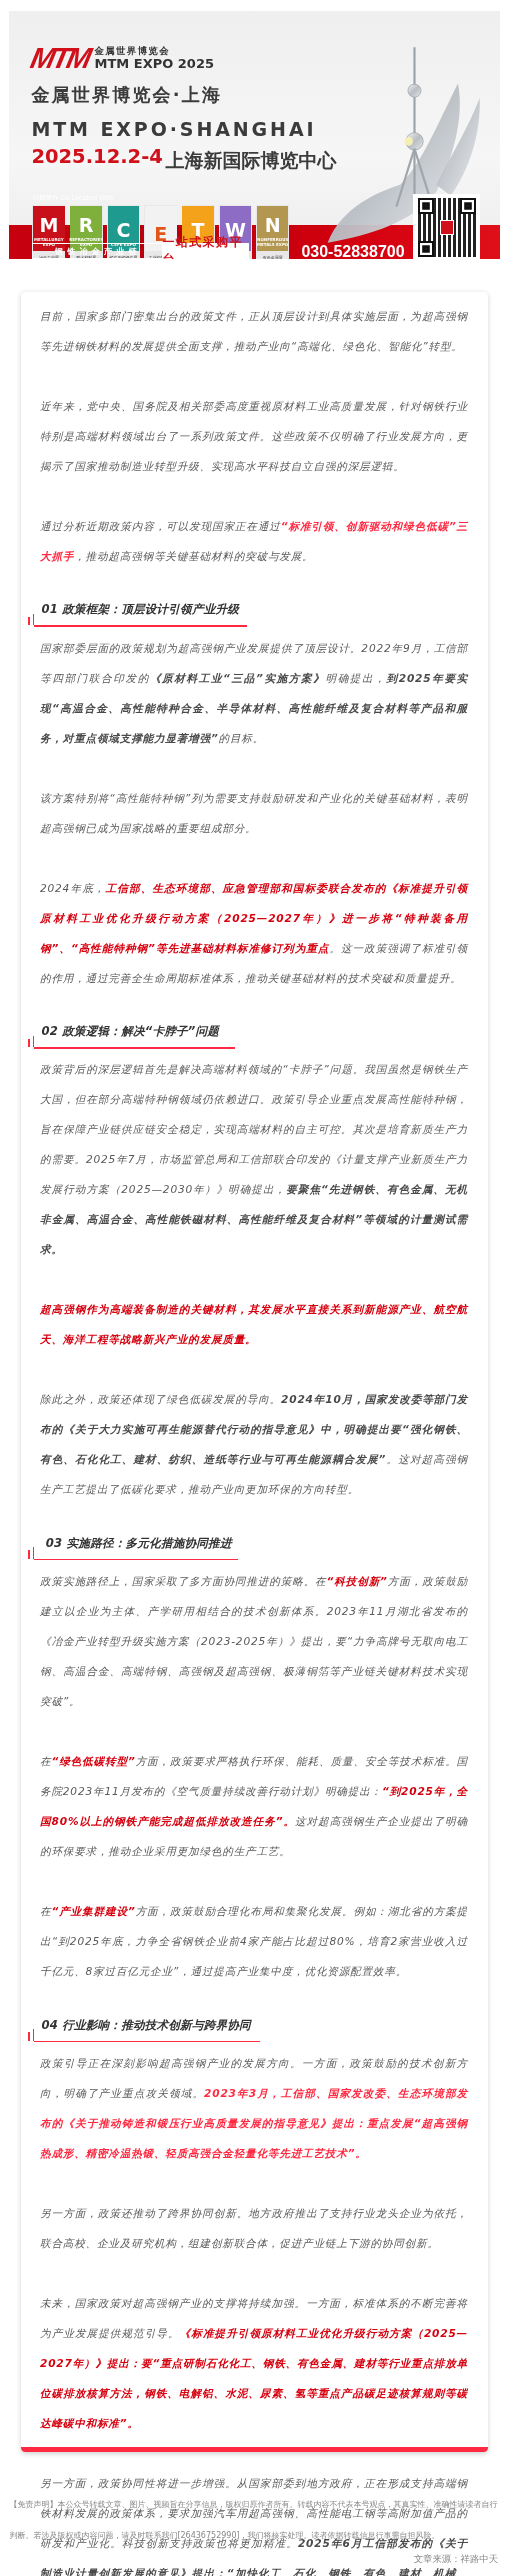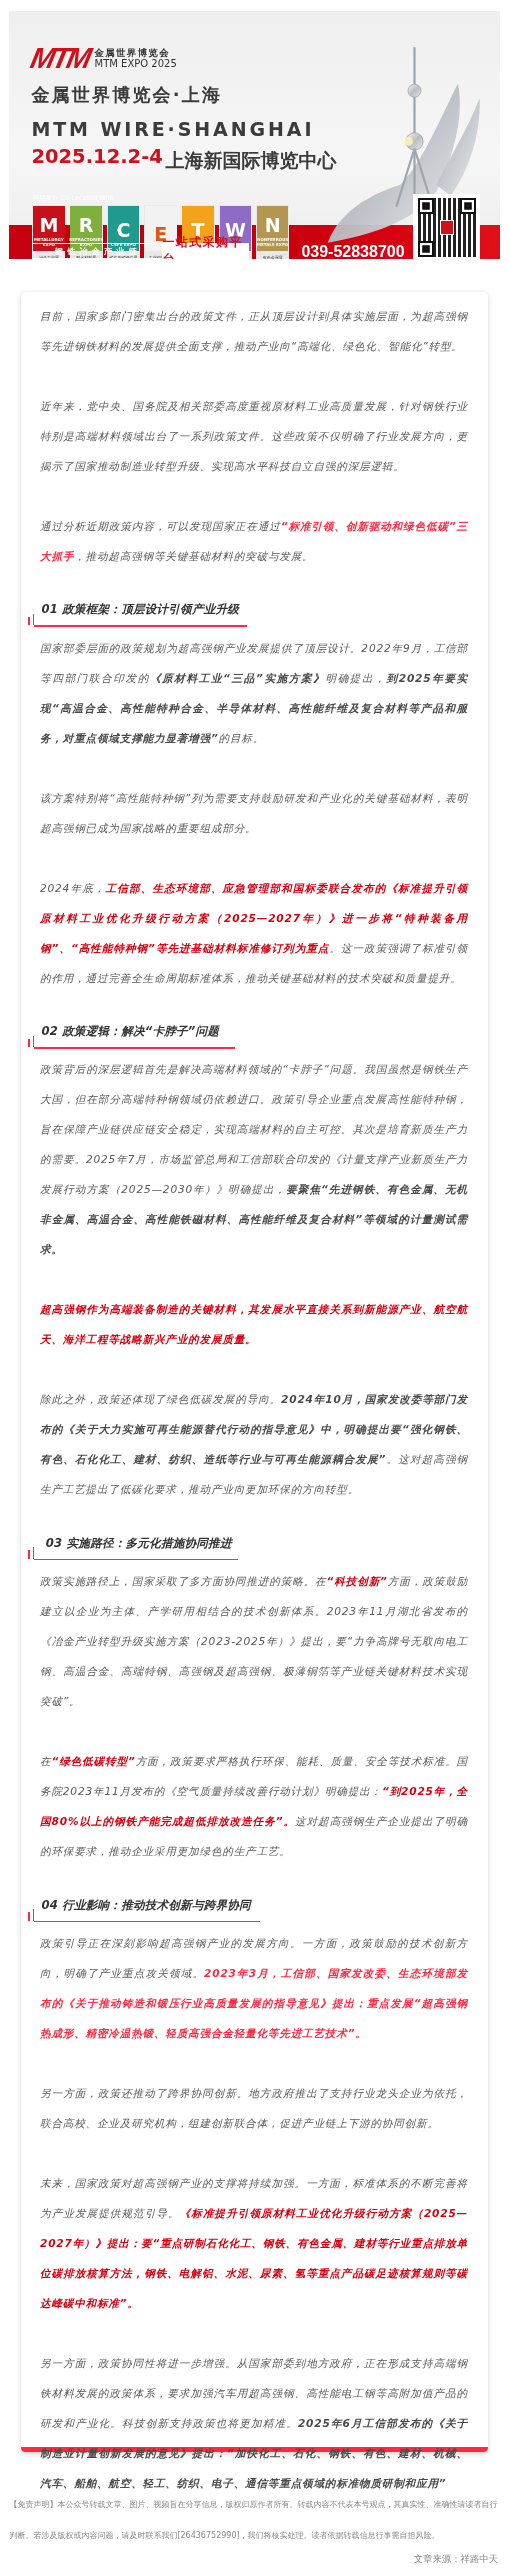--- a/index.html
+++ b/index.html
@@ -7,21 +7,21 @@
   body { font-family: "DejaVu Sans", "Liberation Sans", sans-serif; color: #595959; height: 2576px; position: relative; overflow: hidden; }
 
   
   .banner { position: absolute; left: 9.4px; top: 11px; width: 491px; height: 248px; overflow: hidden;
             background: linear-gradient(180deg, #efefef 0%, #f6f6f6 60%, #ececec 100%); }
   .banner-red { position: absolute; left: 0; right: 0; top: 214px; bottom: 0; background: linear-gradient(90deg,#c8000f 0%, #b8000c 30%, #d3000f 70%, #e0101a 100%); }
   .b-logo { position: absolute; left: 22px; top: 33px; display: flex; align-items: center; gap: 5.8px; }
   .b-logo-mark { font-family: "Liberation Sans", sans-serif; font-weight: 900; font-style: italic; font-size: 29px; color: #d0101a; letter-spacing: -2.9px; transform: skewX(-12deg); line-height: 1; }
   .b-logo-text { display: flex; flex-direction: column; line-height: 1.1; }
   .b-logo-cn { font-size: 9.4px; font-weight: bold; color: #333; letter-spacing: 1.4px; }
-  .b-logo-en { font-size: 10px; font-weight: normal; color: #333; }
+  .b-logo-en { font-size: 13px; font-weight: bold; color: #333; }
   .b-title-cn { position: absolute; left: 22px; top: 72px; font-size: 18px; font-weight: bold; color: #3b3b3b; letter-spacing: 2.2px; }
   .b-title-en { position: absolute; left: 22px; top: 107px; font-size: 19px; font-weight: bold; color: #3b3b3b; letter-spacing: 2.9px; }
   .b-date { position: absolute; left: 22px; top: 134px; font-size: 19.5px; font-weight: bold; color: #d0101a; }
   .b-venue { position: absolute; left: 156px; top: 137px; font-size: 19px; font-weight: bold; color: #3b3b3b; }
   .b-splash { position: absolute; left: 304px; top: 29px; width: 174px; height: 210px; }
   .b-colocated { position: absolute; left: 23px; top: 183px; font-size: 6.5px; color: #fff; }
   .b-tiles { position: absolute; left: 23px; top: 194px; display: flex; gap: 4.3px; }
   .tile { width: 33px; height: 56px; background: #e8e8e8; position: relative; }
   .tile-face { position: absolute; left: 0.7px; top: 0.7px; right: 0.7px; height: 45px; display:flex; flex-direction:column; align-items:center; justify-content:flex-end; padding-bottom:3.6px; }
   .tile-glyph { font-size: 19px; font-weight: 900; color: #fff; line-height: 1; margin-bottom: 2.9px; }
@@ -66,21 +66,21 @@
 
   <div class="b-logo">
     <span class="b-logo-mark">MTM</span>
     <span class="b-logo-text">
       <span class="b-logo-cn">金属世界博览会</span>
       <span class="b-logo-en">MTM EXPO 2025</span>
     </span>
   </div>
 
   <div class="b-title-cn">金属世界博览会·上海</div>
-  <div class="b-title-en">MTM WIRE·SHANGHAI</div>
+  <div class="b-title-en">MTM EXPO·SHANGHAI</div>
   <div class="b-date">2025.12.2-4</div>
   <div class="b-venue">上海新国际博览中心</div>
 
   <svg class="b-splash" viewBox="0 0 240 290">
     <defs>
       <linearGradient id="sil" x1="0" y1="0" x2="1" y2="1">
         <stop offset="0" stop-color="#f4f6f8"></stop>
           <stop offset="0.5" stop-color="#b9bec4"></stop>
           <stop offset="1" stop-color="#e6e9ec"></stop>
       </linearGradient>
@@ -148,21 +148,21 @@
       <div class="tile-cn">有色金属展</div>
     </div>
   </div>
 
   <div class="b-chain">
     <span class="b-chain-left">钢铁冶金产业链</span>
     <span class="b-chain-right">一站式采购平台</span>
   </div>
 
   <div class="b-consult">参展参观咨询</div>
-  <div class="b-phone">039-52838700</div>
+  <div class="b-phone">030-52838700</div>
 
   <div class="b-qr">
     <div class="qr-grid">
       <div class="qr-finder" style="left:0;top:0"></div>
       <div class="qr-finder" style="right:0;top:0"></div>
       <div class="qr-finder" style="left:0;bottom:0"></div>
       <div class="qr-center"></div>
     </div>
   </div>
 </div>
@@ -195,20 +195,21 @@
     <p class="para"><span>除此之外，政策还体现了绿色低碳发展的导向。</span><b>2024年10月，国家发改委等部门发布的《关于大力实施可再生能源替代行动的指导意见》中，明确提出要“强化钢铁、有色、石化化工、建材、纺织、造纸等行业与可再生能源耦合发展”</b><span>。这对超高强钢生产工艺提出了低碳化要求，推动产业向更加环保的方向转型。</span></p>
 
     <div class="sec">
       <span class="sec-mark1"></span>
       <span class="sec-mark2"></span>
       <span class="sec-title" style="left:11.6px">03 实施路径：多元化措施协同推进</span>
       <span class="sec-line" style="width:204px"></span>
     </div>
     <p class="para"><span>政策实施路径上，国家采取了多方面协同推进的策略。在</span><span class="red">“科技创新”</span><span>方面，政策鼓励建立以企业为主体、产学研用相结合的技术创新体系。2023年11月湖北省发布的《冶金产业转型升级实施方案（2023-2025年）》提出，要“力争高牌号无取向电工钢、高温合金、高端特钢、高强钢及超高强钢、极薄铜箔等产业链关键材料技术实现突破”。</span></p>
     <p class="para"><span>在</span><span class="red">“绿色低碳转型”</span><span>方面，政策要求严格执行环保、能耗、质量、安全等技术标准。国务院2023年11月发布的《空气质量持续改善行动计划》明确提出：</span><span class="red">“到2025年，全国80%以上的钢铁产能完成超低排放改造任务”。</span><span>这对超高强钢生产企业提出了明确的环保要求，推动企业采用更加绿色的生产工艺。</span></p>
+    <p class="para"><span>在</span><span class="red">“产业集群建设”</span><span>方面，政策鼓励合理化布局和集聚化发展。例如：湖北省的方案提出“到2025年底，力争全省钢铁企业前4家产能占比超过80%，培育2家营业收入过千亿元、8家过百亿元企业”，通过提高产业集中度，优化资源配置效率。</span></p>
 
     <div class="sec">
       <span class="sec-mark1"></span>
       <span class="sec-mark2"></span>
       <span class="sec-title">04 行业影响：推动技术创新与跨界协同</span>
       <span class="sec-line" style="width:226px"></span>
     </div>
     <p class="para"><span>政策引导正在深刻影响超高强钢产业的发展方向。一方面，政策鼓励的技术创新方向，明确了产业重点攻关领域。</span><span class="red2">2023年3月，工信部、国家发改委、生态环境部发布的《关于推动铸造和锻压行业高质量发展的指导意见》提出：重点发展“超高强钢热成形、精密冷温热锻、轻质高强合金轻量化等先进工艺技术”。</span></p>
     <p class="para">另一方面，政策还推动了跨界协同创新。地方政府推出了支持行业龙头企业为依托，联合高校、企业及研究机构，组建创新联合体，促进产业链上下游的协同创新。</p>
 

